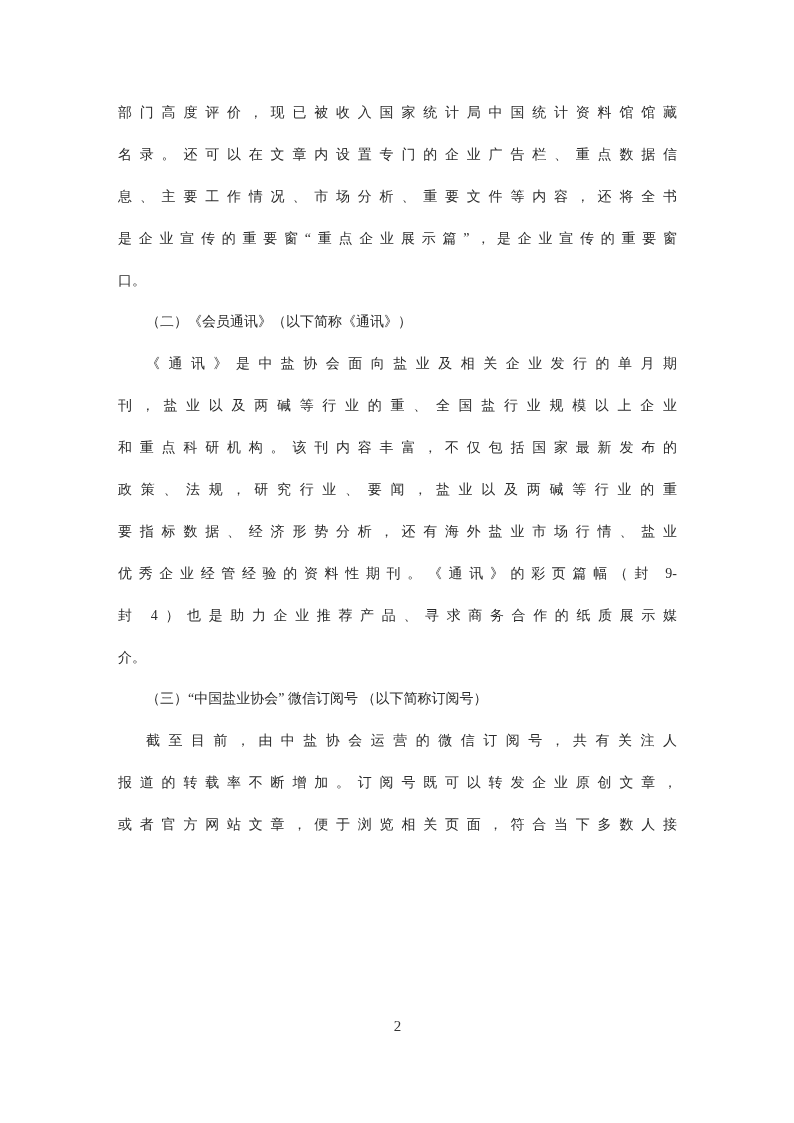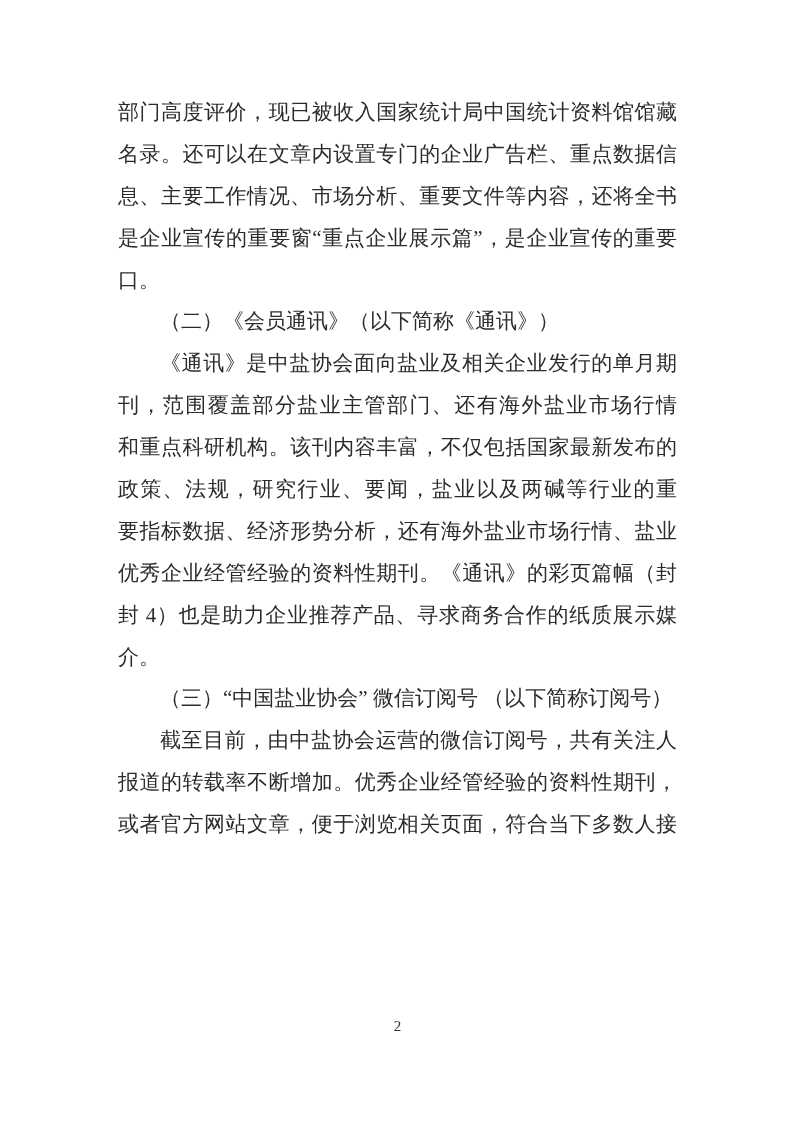--- a/index.html
+++ b/index.html
@@ -16,21 +16,21 @@
     font-family: "Liberation Serif", "DejaVu Serif", serif;
   }
   .content {
     position: absolute;
     left: 118px;
     top: 92px;
     width: 559px;
     color: #2b2b2b;
   }
   .line {
-    font-size: 21px;
+    font-size: 14px;
     height: 41.9px;
     line-height: 41.9px;
     white-space: nowrap;
     text-align: justify;
     text-align-last: left;
   }
   .line.justify {
     white-space: normal;
     text-align: justify;
     text-align-last: justify;
@@ -57,28 +57,28 @@
 <div class="page">
   <div class="content">
 
   <div class="line justify">部门高度评价，现已被收入国家统计局中国统计资料馆馆藏</div>
       <div class="line justify">名录。还可以在文章内设置专门的企业广告栏、重点数据信</div>
       <div class="line justify">息、主要工作情况、市场分析、重要文件等内容，还将全书</div>
       <div class="line justify">是企业宣传的重要窗“重点企业展示篇”，是企业宣传的重要窗</div>
       <div class="line">口。</div>
       <div class="line indent">（二）《会员通讯》（以下简称《通讯》）</div>
       <div class="line justify indent">《通讯》是中盐协会面向盐业及相关企业发行的单月期</div>
-      <div class="line justify">刊，范围覆盖部分盐业主管部门、还有海外盐业市场行情</div>
+      <div class="line justify">刊，盐业以及两碱等行业的重、全国盐行业规模以上企业</div>
       <div class="line justify">和重点科研机构。该刊内容丰富，不仅包括国家最新发布的</div>
       <div class="line justify">政策、法规，研究行业、要闻，盐业以及两碱等行业的重</div>
       <div class="line justify">要指标数据、经济形势分析，还有海外盐业市场行情、盐业</div>
       <div class="line justify">优秀企业经管经验的资料性期刊。《通讯》的彩页篇幅（封 9-</div>
       <div class="line justify">封 4）也是助力企业推荐产品、寻求商务合作的纸质展示媒</div>
       <div class="line">介。</div>
       <div class="line indent">（三）“中国盐业协会” 微信订阅号 （以下简称订阅号）</div>
       <div class="line justify indent">截至目前，由中盐协会运营的微信订阅号，共有关注人</div>
-      <div class="line justify">报道的转载率不断增加。优秀企业经管经验的资料性期刊，</div>
+      <div class="line justify">报道的转载率不断增加。订阅号既可以转发企业原创文章，</div>
       <div class="line justify">或者官方网站文章，便于浏览相关页面，符合当下多数人接</div>
     </div>
   <div class="page-footer">
     <span>2</span>
   </div>
 </div>
 
 </body></html>

